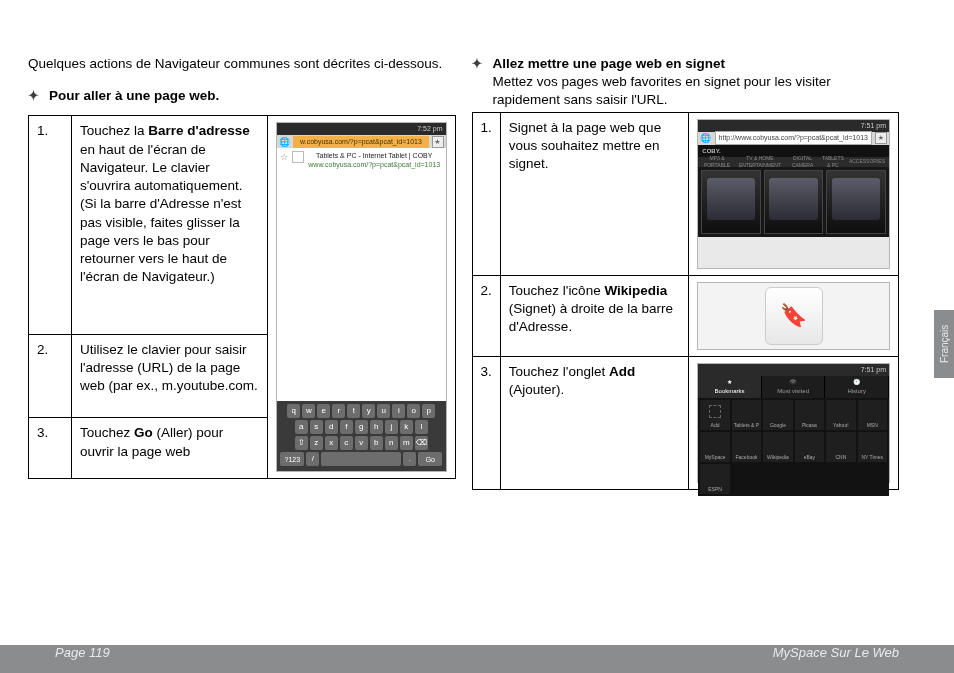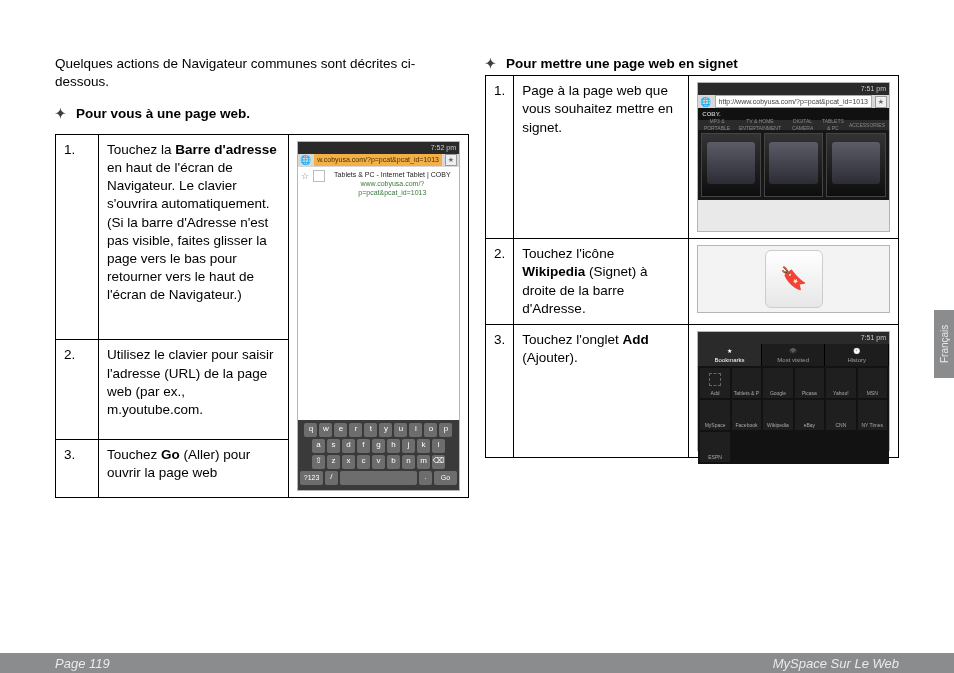--- a/index.html
+++ b/index.html
@@ -1,17 +1,17 @@
 <!DOCTYPE html>
 <html><head>
 <meta charset="utf-8">
 <style>
   html,body{margin:0;padding:0;font-family:Arial,Helvetica,sans-serif;background:#fff;color:#000}
   body{width:954px;height:673px;position:relative;box-sizing:border-box}
-  .page{padding:55px 55px 0 55px;display:flex;gap:16px}
+  .page{padding:55px 55px 0 28px;display:flex;gap:16px}
   .col{flex:1;font-size:13.5px;line-height:1.35}
   .intro{margin-bottom:14px}
   .heading{display:flex;gap:10px;align-items:flex-start;font-weight:bold;margin-bottom:10px}
   .diamond{font-size:13px;line-height:1.4;opacity:.75}
   .sub{font-weight:normal}
   table.inst{border-collapse:collapse;width:100%;margin-bottom:12px}
   table.inst td{border:1px solid #000;padding:6px 8px;vertical-align:top}
   td.num{width:26px;text-align:left}
   td.txt{width:46%}
   td.img{padding:4px;text-align:center}
@@ -39,34 +39,34 @@
   .prod{flex:1;height:62px;background:linear-gradient(#333,#0e0e0e);border:1px solid #444;position:relative}
   .prod:after{content:"";position:absolute;left:8%;right:8%;top:12%;bottom:20%;background:linear-gradient(#5c5c68,#2c2c35);border-radius:3px}
   .bigico{display:inline-flex;width:56px;height:56px;border:1px solid #ccc;border-radius:6px;background:linear-gradient(#fff,#e7e7e7);align-items:center;justify-content:center;color:#777;font-size:22px;margin:3px auto}
   .tab5bar{background:#1d1d1d;display:flex;height:22px;color:#9c9c9c;font-size:6px}
   .tab5{flex:1;display:flex;flex-direction:column;align-items:center;justify-content:center;gap:1px;border-right:1px solid #000}
   .tab5.active{color:#fff;background:#2a2a2a}
   .grid5{display:grid;grid-template-columns:repeat(6,1fr);gap:2px;padding:2px;background:#121212}
   .tile{height:30px;background:#1f1f1f;position:relative}
   .tile.add:before{content:"";position:absolute;left:30%;right:30%;top:18%;bottom:40%;border:1px dashed #666}
   .tile span{position:absolute;left:0;right:0;bottom:1px;text-align:center;font-size:5px;color:#aaa;white-space:nowrap;overflow:hidden}
-  .footer{position:absolute;left:0;right:0;bottom:0;height:20px;background:#8a8c8e;color:#e9eaea;font-size:13px;font-style:italic;display:flex;align-items:center;justify-content:space-between;padding:0 55px}
+  .footer{position:absolute;left:0;right:0;bottom:0;height:28px;background:#8a8c8e;color:#e9eaea;font-size:13px;font-style:italic;display:flex;justify-content:space-between;padding:0 55px}
   .sidetab{position:absolute;right:0;top:310px;width:20px;height:68px;background:#8a8c8e;color:#e9eaea;font-size:10px;display:flex;align-items:center;justify-content:center;writing-mode:vertical-rl;transform:rotate(180deg);border-radius:0 0 0 0}
   b{font-weight:bold}
 </style>
 </head>
 <body>
 
 <div class="page">
 
   <div class="col">
     <div class="intro">Quelques actions de Navigateur communes sont décrites ci-dessous.</div>
     <div class="heading">
       <span class="diamond">✦</span>
-      <span>Pour vous à une page web.</span>
+      <span>Pour aller à une page web.</span>
     </div>
 
     <table class="inst">
       <tbody>
           <tr>
         <td class="num">1.</td>
         <td class="txt">Touchez la <b>Barre d'adresse</b> en haut de l'écran de Navigateur. Le clavier s'ouvrira automatiquement. (Si la barre d'Adresse n'est pas visible, faites glisser la page vers le bas pour retourner vers le haut de l'écran de Navigateur.)</td>
         <td class="img" rowspan="3">
           <div class="thumb h2" style="height:350px;background:#fff">
             <div class="statusbar">
@@ -140,29 +140,30 @@
         <td class="txt">Touchez <b>Go</b> (Aller) pour ouvrir la page web</td>
       </tr>
     </tbody>
       </table>
   </div>
 
   <div class="col">
     <div class="heading" style="margin-bottom:2px">
       <span class="diamond">✦</span>
       <div>
-        <span>Pour mettre une page web en signet</span><br>
+        <span>Allez mettre une page web en signet</span><br>
+        <span class="sub">Mettez vos pages web favorites en signet pour les visiter rapidement sans saisir l'URL.</span>
       </div>
     </div>
 
     <table class="inst">
       <tbody>
           <tr>
         <td class="num">1.</td>
-        <td class="txt">Page à la page web que vous souhaitez mettre en signet.</td>
+        <td class="txt">Signet à la page web que vous souhaitez mettre en signet.</td>
         <td class="img">
           <div class="thumb h3">
             <div class="statusbar">
                   <span>7:51 pm</span>
                 </div>
             <div class="addr">
               <span style="font-size:9px;color:#555">🌐</span>
               <div class="url2">http://www.cobyusa.com/?p=pcat&amp;pcat_id=1013</div>
               <div class="bmico">★</div>
             </div>

